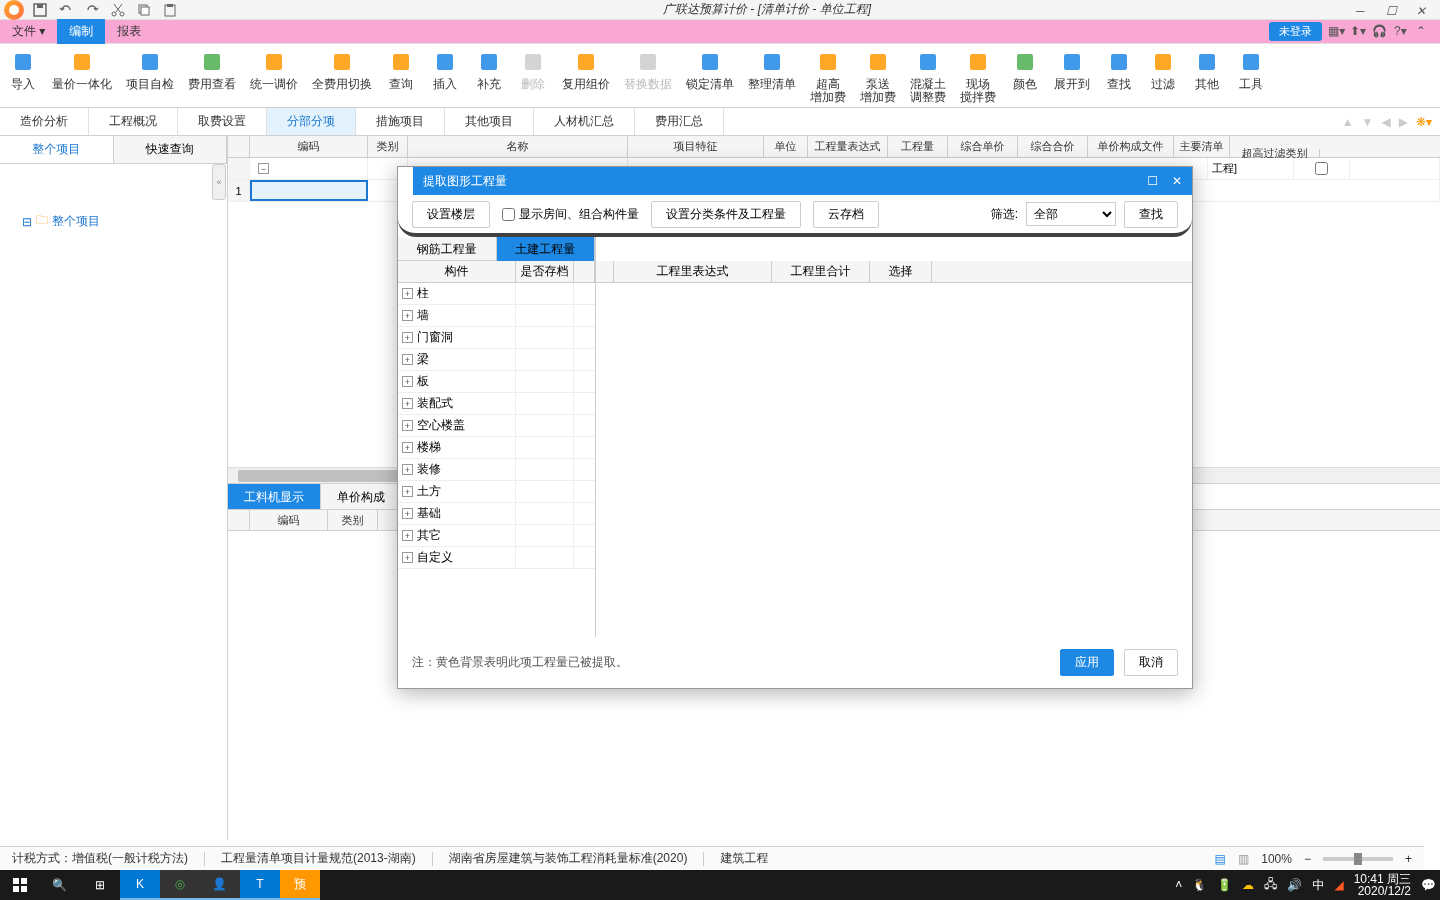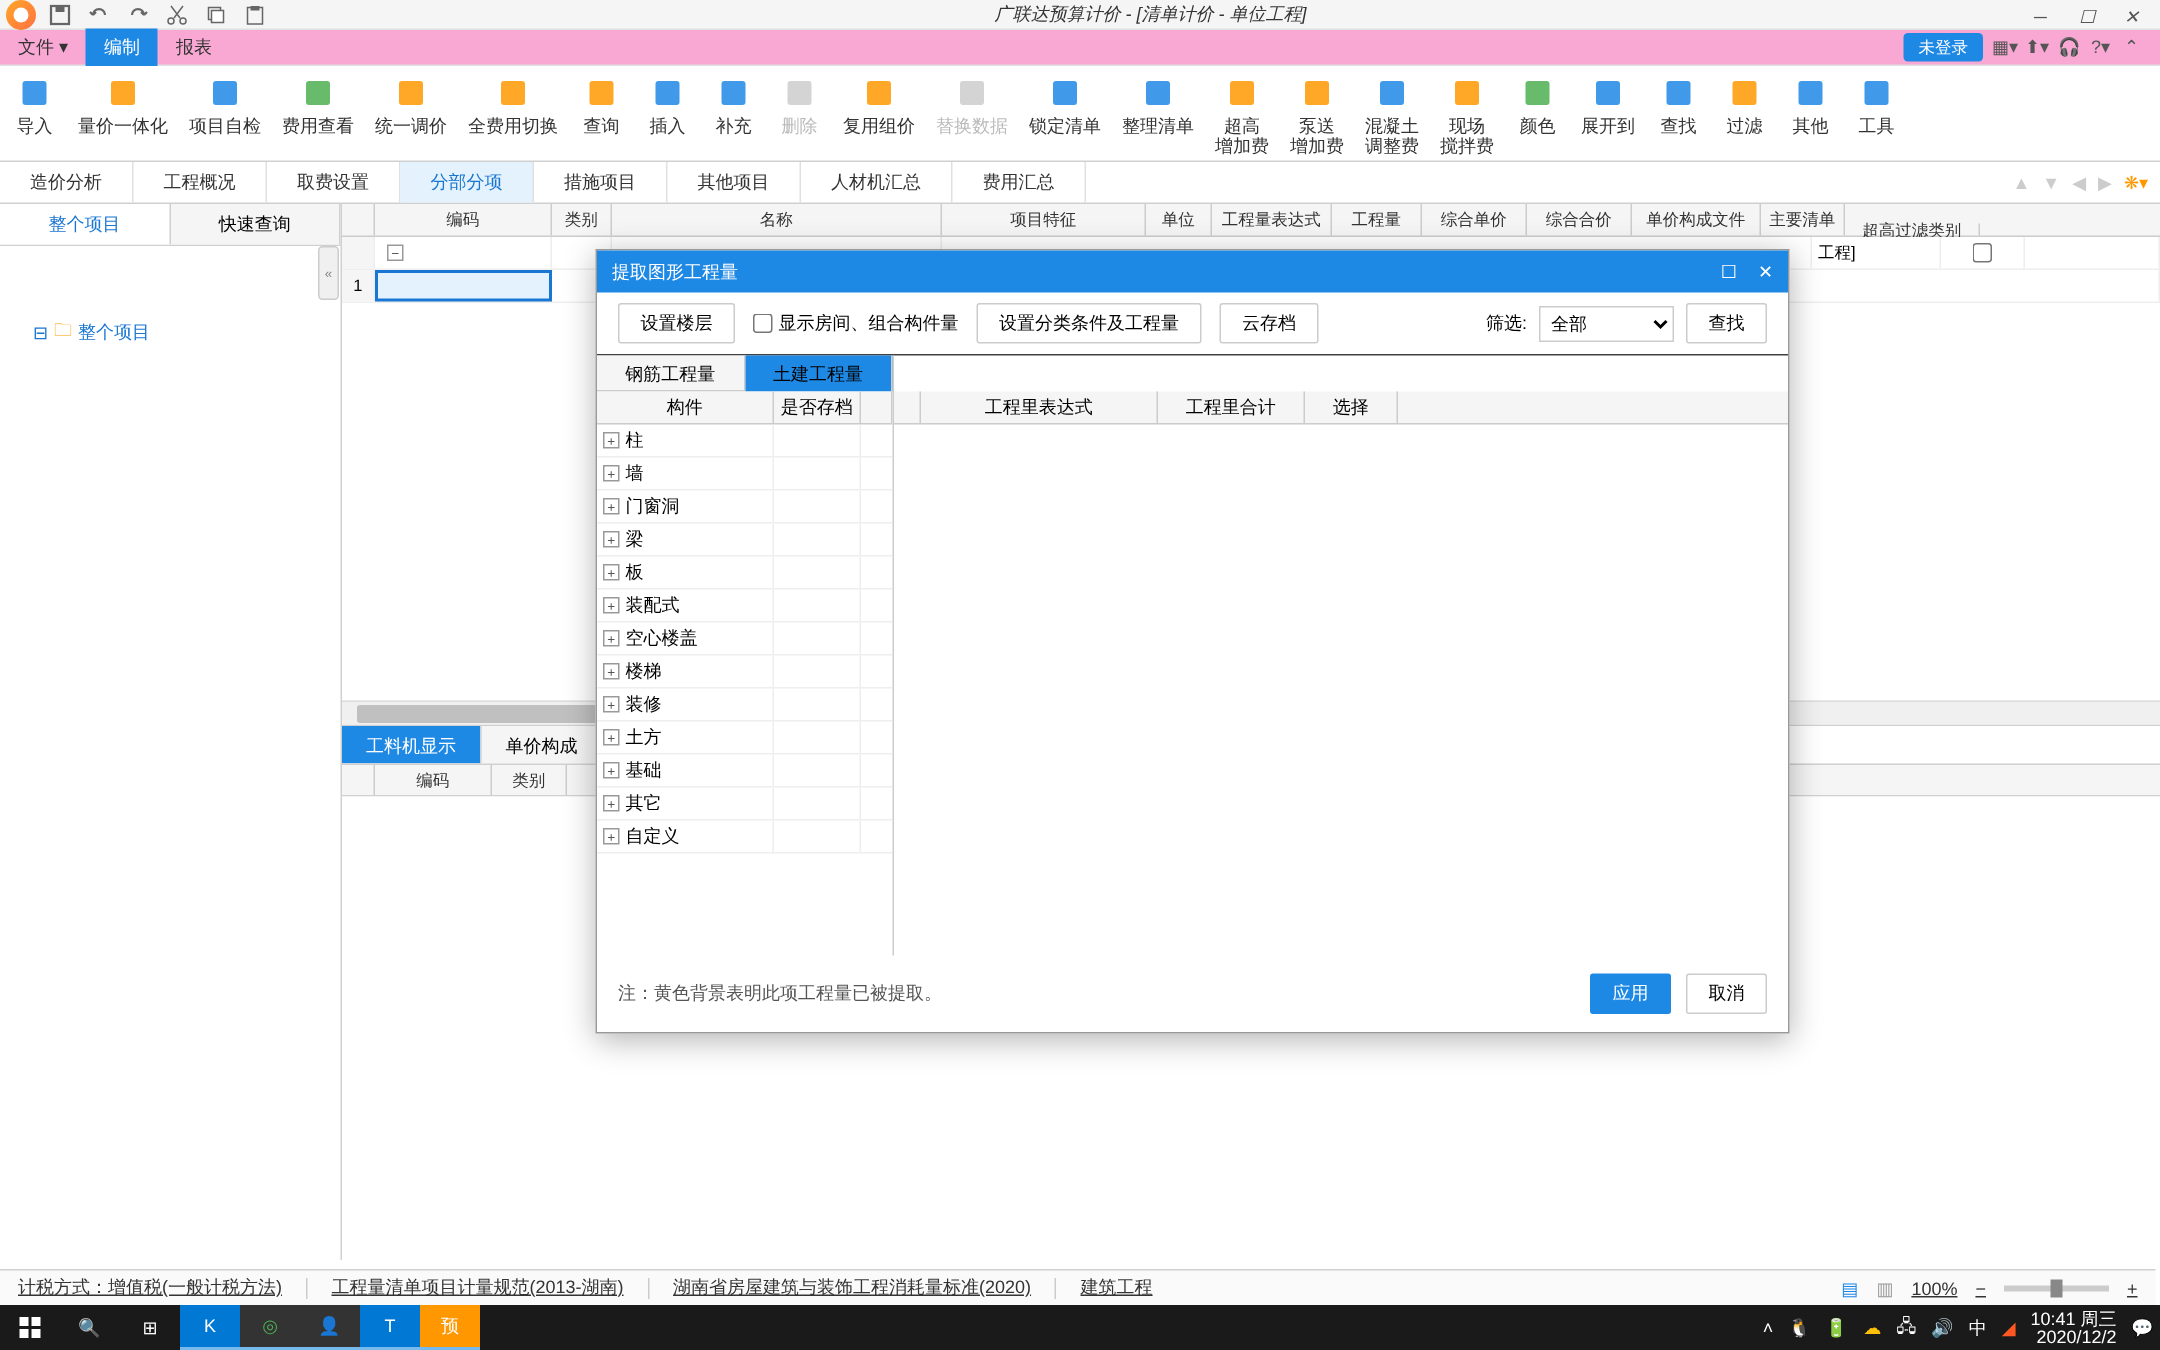--- a/index.html
+++ b/index.html
@@ -56,38 +56,38 @@
 .active-cell { background: #e3f2fd; border: 2px solid #1976d2; }
 .hscroll-track { height: 16px; background: #f0f0f0; border-top: 1px solid #ddd; position: relative; }
 .hscroll-thumb { position: absolute; height: 12px; background: #c0c0c0; border-radius: 2px; top: 2px; }
 
 .bottom-tabs { height: 26px; background: #fff; border-top: 1px solid #d0d0d0; display: flex; }
 .bottom-tab { padding: 5px 16px; border-right: 1px solid #d0d0d0; cursor: pointer; background: #f5f5f5; }
 .bottom-tab.active { background: #1e88e5; color: #fff; }
 .bottom-grid-header { height: 22px; background: #f5f5f5; display: flex; border-top: 1px solid #d0d0d0; border-bottom: 1px solid #d0d0d0; }
 
 
-.statusbar { height: 24px; background: #fafafa; border-top: 1px solid #d0d0d0; display: flex; align-items: center; padding: 0 12px; font-size: 11px; color: #333; position: absolute; bottom: 30px; left: 0; right: 3px; text-decoration: underline; }
+.statusbar { height: 24px; background: #fafafa; border-top: 1px solid #d0d0d0; display: flex; align-items: center; padding: 0 12px; font-size: 11px; color: #333; position: absolute; bottom: 30px; left: 0; right: 16px; }
 .status-sep { width: 1px; height: 14px; background: #ccc; margin: 0 16px; }
 .statusbar-right { margin-left: auto; display: flex; align-items: center; gap: 12px; }
 .zoom-slider { width: 70px; height: 4px; background: #ccc; position: relative; }
 .zoom-slider::after { content: ''; position: absolute; width: 8px; height: 12px; background: #888; left: 31px; top: -4px; }
 
 
 .taskbar { height: 30px; background: #1a1a1a; display: flex; align-items: center; position: absolute; bottom: 0; left: 0; right: 0; }
 .tb-item { width: 40px; height: 30px; display: flex; align-items: center; justify-content: center; cursor: pointer; color: #fff; }
 .tb-item.active { background: #333; border-bottom: 2px solid #76b9ed; }
 .tb-right { margin-left: auto; display: flex; align-items: center; gap: 10px; padding-right: 4px; color: #fff; font-size: 10px; }
 .tb-time { display: flex; flex-direction: column; align-items: flex-end; line-height: 12px; }
 
 
 .dialog { position: absolute; left: 397px; top: 166px; width: 796px; background: #fff; border: 1px solid #999; box-shadow: 0 4px 20px rgba(0,0,0,0.3); z-index: 100; }
-.dlg-title { height: 28px; background: #1e88e5; color: #fff; display: flex; align-items: center; padding: 0 10px; }
+.dlg-title { height: 28px; background: #1e88e5; color: #fff; display: flex; align-items: center; padding: 0 10px; margin-left: 15px; }
 .dlg-title-btns { margin-left: auto; display: flex; gap: 14px; }
-.dlg-toolbar { height: 42px; display: flex; align-items: center; padding: 0 14px; gap: 12px; border-bottom: 1px solid #404040; }
+.dlg-toolbar { height: 42px; display: flex; align-items: center; padding: 0 14px; gap: 12px; border-bottom: 4px solid #404040; border-radius: 18px; }
 .dlg-btn { padding: 4px 14px; border: 1px solid #ccc; background: #fff; cursor: pointer; border-radius: 2px; font-size: 12px; }
 .dlg-btn.primary { background: #1e88e5; color: #fff; border-color: #1e88e5; }
 .checkbox-wrap { display: flex; align-items: center; gap: 4px; }
 .checkbox-wrap input { width: 13px; height: 13px; }
 .dlg-filter { margin-left: auto; display: flex; align-items: center; gap: 8px; }
 .dlg-select { width: 90px; padding: 3px; border: 1px solid #ccc; background: #fff; }
 .dlg-body { display: flex; height: 400px; }
 .dlg-left { width: 198px; border-right: 1px solid #ccc; display: flex; flex-direction: column; }
 .dlg-left-tabs { display: flex; height: 24px; }
 .dlg-left-tab { flex: 1; text-align: center; padding: 4px 0; cursor: pointer; background: #f5f5f5; border-bottom: 1px solid #ccc; border-right: 1px solid #ccc; }

